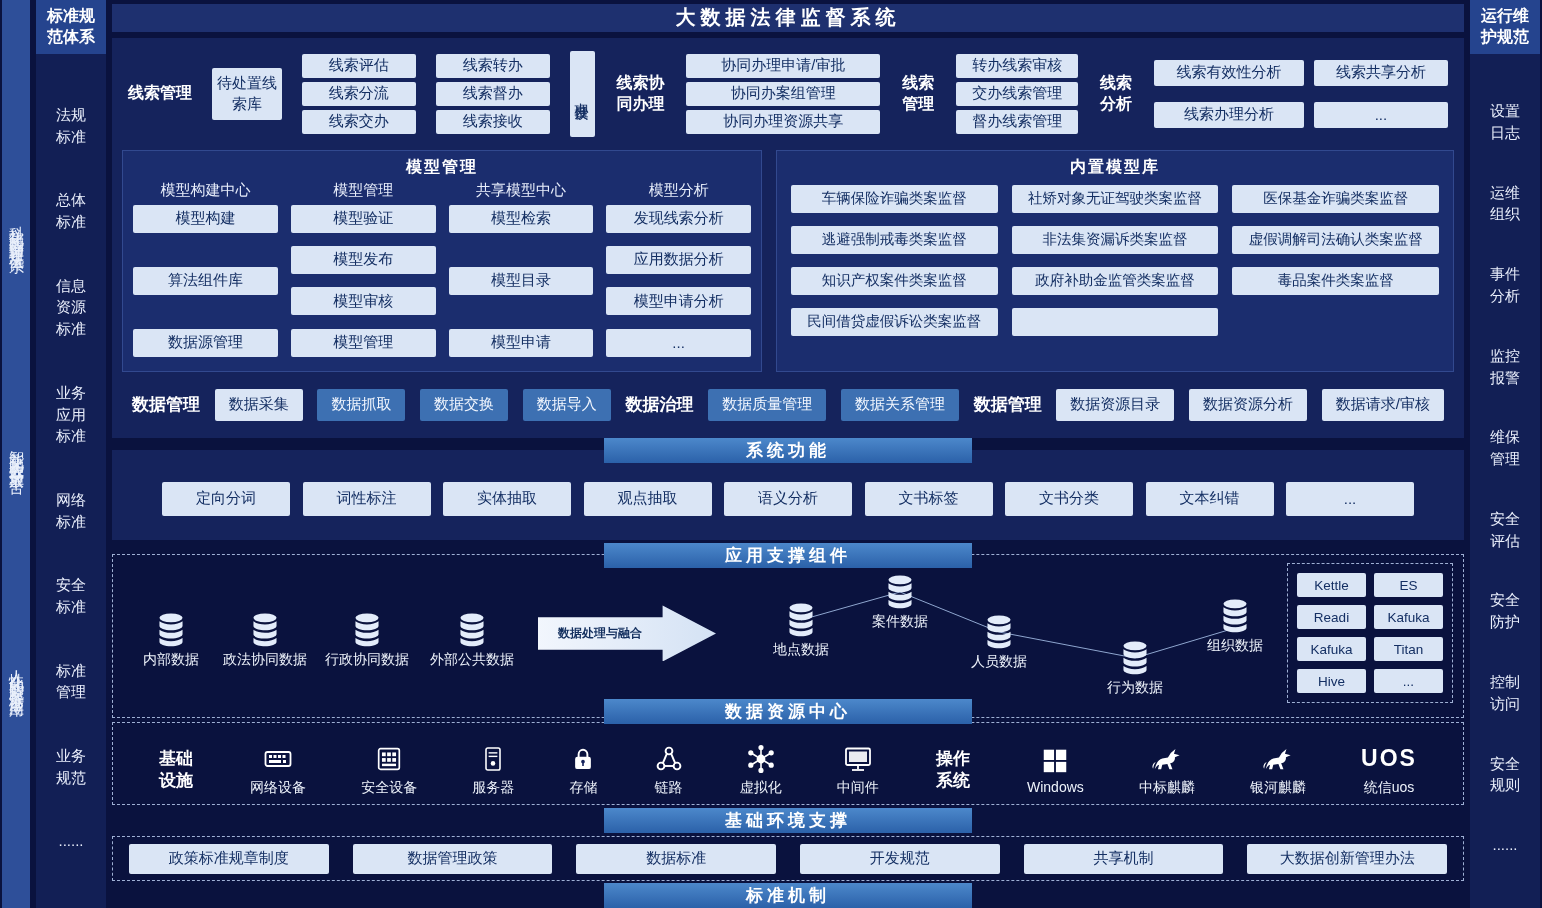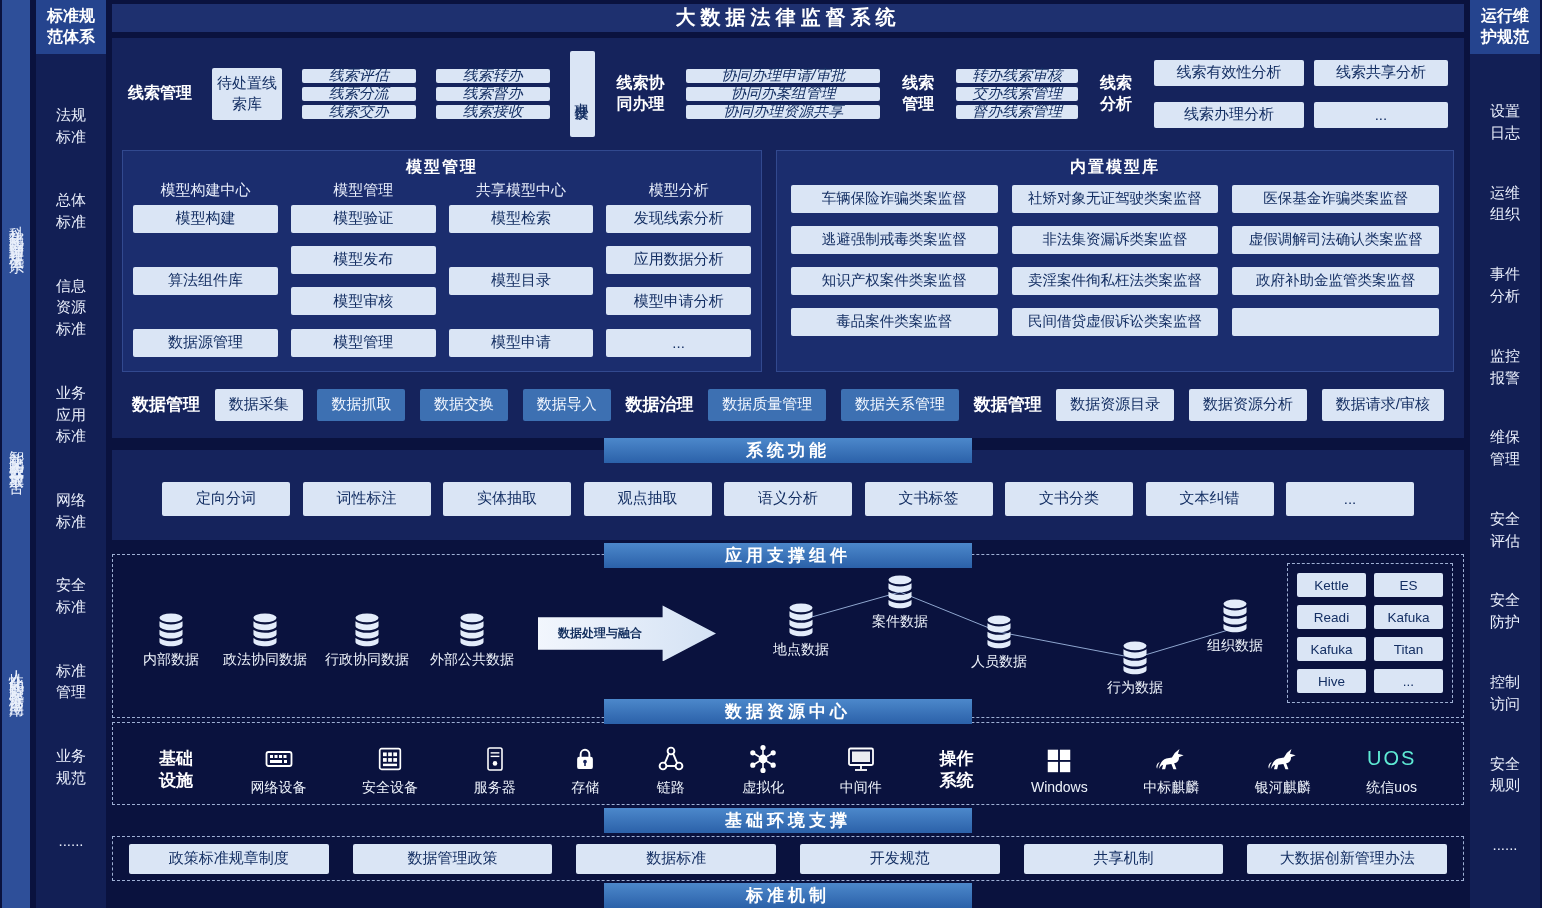--- a/index.html
+++ b/index.html
@@ -37,21 +37,21 @@
           justify-content:center; font-size:15px; border-radius:2px; text-align:center; }
   .bbox { background:#3d70b2; color:#f4f8ff; display:flex; align-items:center;
           justify-content:center; font-size:15px; border-radius:2px; text-align:center; }
   .lab  { color:#fff; font-weight:bold; font-size:16px; text-align:center;
           line-height:1.3; word-break:break-all; }
   
   .clue-row { height:112px; display:flex; align-items:center;
               justify-content:space-between; padding:0 16px; }
   .pending { width:70px; height:52px; line-height:1.35; padding:2px; }
   .vcol { width:114px; display:flex; flex-direction:column; gap:4px; }
-  .vcol .lbox { height:14px;font-style:italic; }
+  .vcol .lbox { height:24px; }
   .vcol.wide { width:194px; }
   .vcol.mid  { width:122px; }
   .feedback { width:25px; height:86px; writing-mode:vertical-rl; text-orientation:upright;
               font-size:14px; letter-spacing:1px; padding:4px 0; }
   .w52 { width:52px; } .w36 { width:36px; }
   .clue-grid { display:grid; grid-template-columns:150px 134px; gap:16px 10px; }
   .clue-grid .lbox { height:26px; }
   
   .model-row { height:222px; display:flex; gap:14px; padding:0 10px; }
   .subpanel { background:#1b2d6e; border:1px solid #32498f; }
@@ -95,21 +95,21 @@
               border:1px dashed #9fb0d4; display:grid; grid-template-columns:1fr 1fr;
               gap:8px; padding:9px; }
   .comp-box .lbox { font-size:13.5px; }
   
   .infra-panel { position:relative; height:84px; margin-top:4px; border:1px dashed #9fb0d4;
                  display:flex; align-items:center; justify-content:space-between;
                  padding:12px 46px 0 44px; }
   .inode { display:flex; flex-direction:column; align-items:center; }
   .infra-lab { font-size:17px; font-weight:bold; width:38px; color:#fff; text-align:center;
                word-break:break-all; line-height:1.3; }
-  .uos-logo { font-size:20px; font-weight:normal; color:#5eead4; letter-spacing:2px;
+  .uos-logo { font-size:23px; font-weight:bold; color:#ffffff; letter-spacing:2px;
               height:32px; display:flex; align-items:center; }
   .env-bar { margin:3px auto 0; }
   
   .policy-panel { height:46px; margin-top:3px; border:1px dashed #9fb0d4;
                   display:flex; align-items:center; gap:24px; padding:0 16px; }
   .policy-panel .lbox { flex:1; height:30px; }
   .mech-bar { margin:2px auto 0; }
   .ic { display:flex; align-items:center; justify-content:center; }
 </style>
 </head>
@@ -222,21 +222,20 @@
       <div class="subpanel model-right">
         <div class="panel-title">内置模型库</div>
         <div class="lib-grid">
           <div class="lbox">车辆保险诈骗类案监督</div>
           <div class="lbox">社矫对象无证驾驶类案监督</div>
           <div class="lbox">医保基金诈骗类案监督</div>
           <div class="lbox">逃避强制戒毒类案监督</div>
           <div class="lbox">非法集资漏诉类案监督</div>
           <div class="lbox">虚假调解司法确认类案监督</div>
           <div class="lbox">知识产权案件类案监督</div>
-          <div class="lbox">卖淫案件徇私枉法类案监督</div>
           <div class="lbox">政府补助金监管类案监督</div>
           <div class="lbox">毒品案件类案监督</div>
           <div class="lbox">民间借贷虚假诉讼类案监督</div>
           <div class="lbox"></div>
         </div>
       </div>
     </div>
 
     <div class="data-row">
       <div class="lab">数据管理</div>

